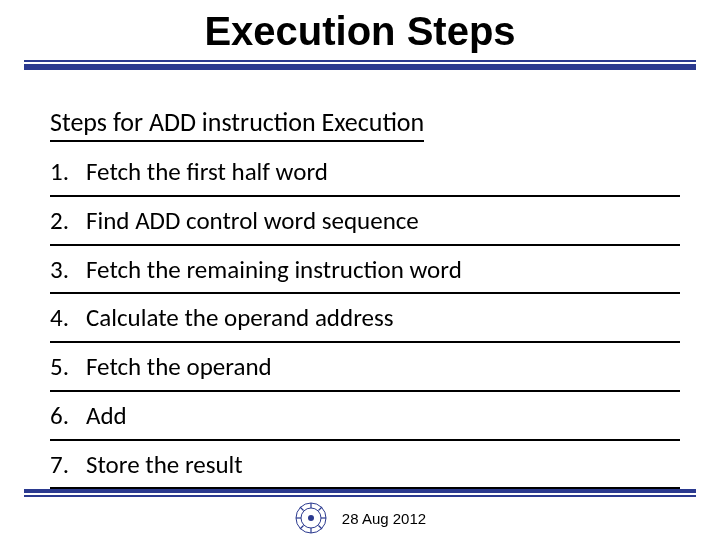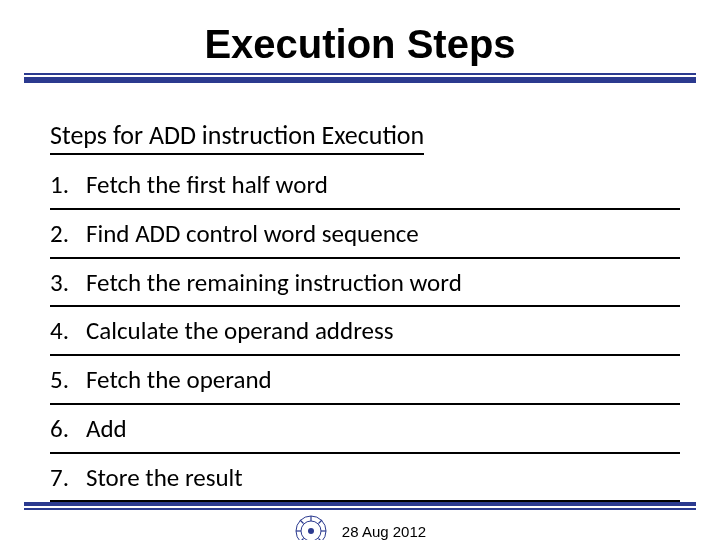--- a/index.html
+++ b/index.html
@@ -14,21 +14,21 @@
   }
   .slide {
     position: relative;
     width: 720px;
     height: 540px;
     box-sizing: border-box;
   }
   .title {
     font-size: 40px;
     text-align: center;
-    margin: 22px 0 6px 0;
+    margin: 9px 0 6px 0;
     font-family: Arial, sans-serif;
   }
   .title-rule {
     position: relative;
     height: 10px;
     margin: 0 24px 10px 24px;
   }
   .title-rule .thin {
     position: absolute;
     left: 0; right: 0; top: 0;

